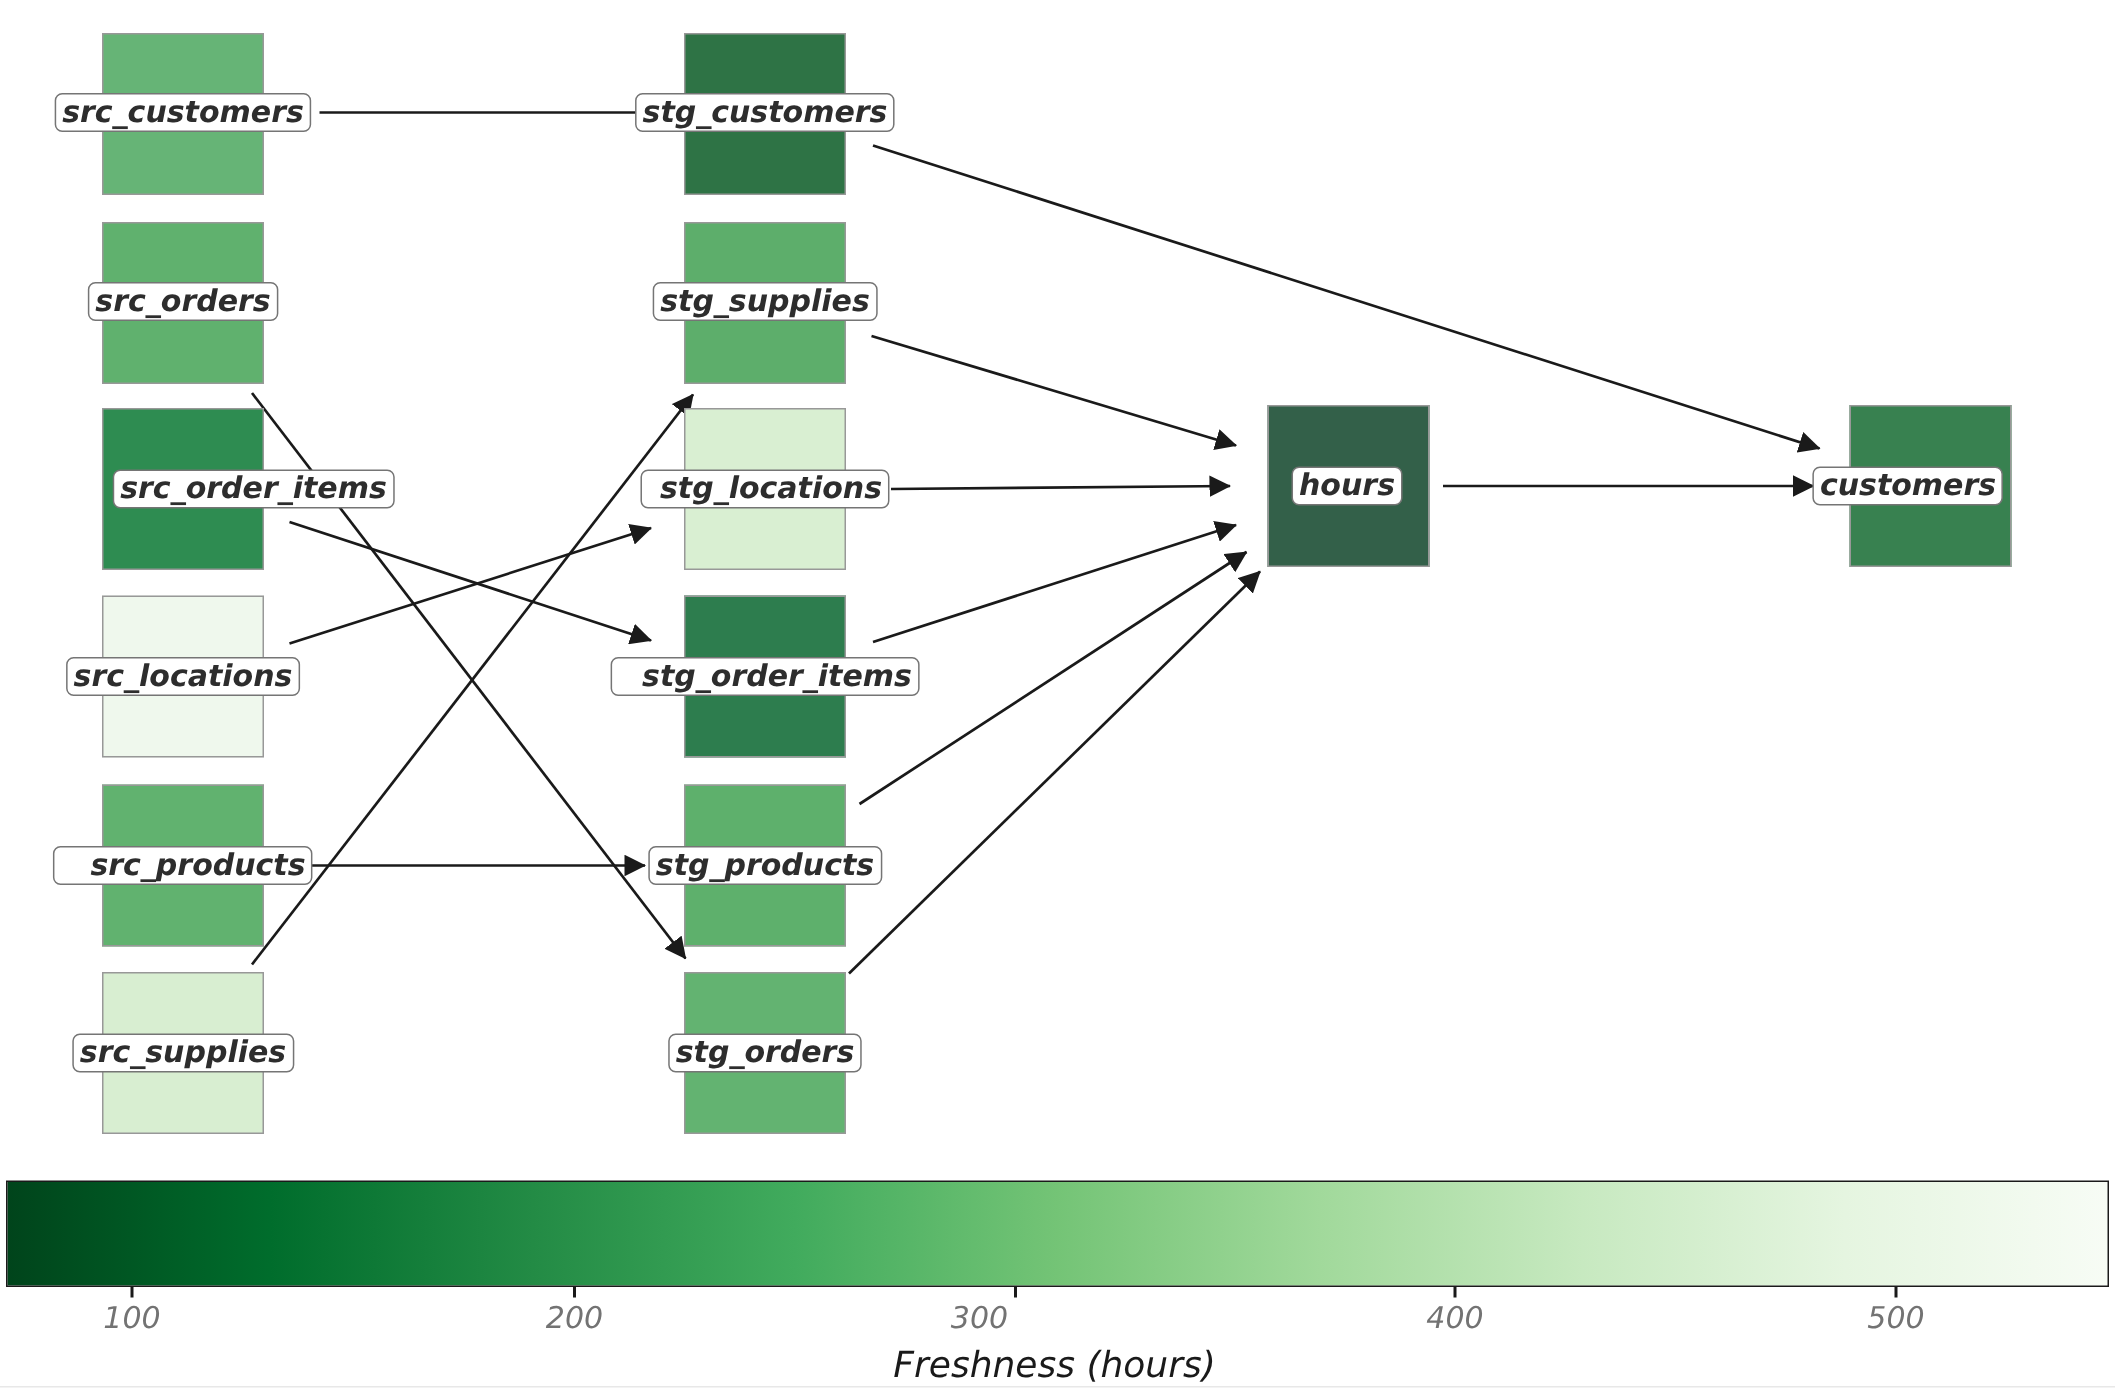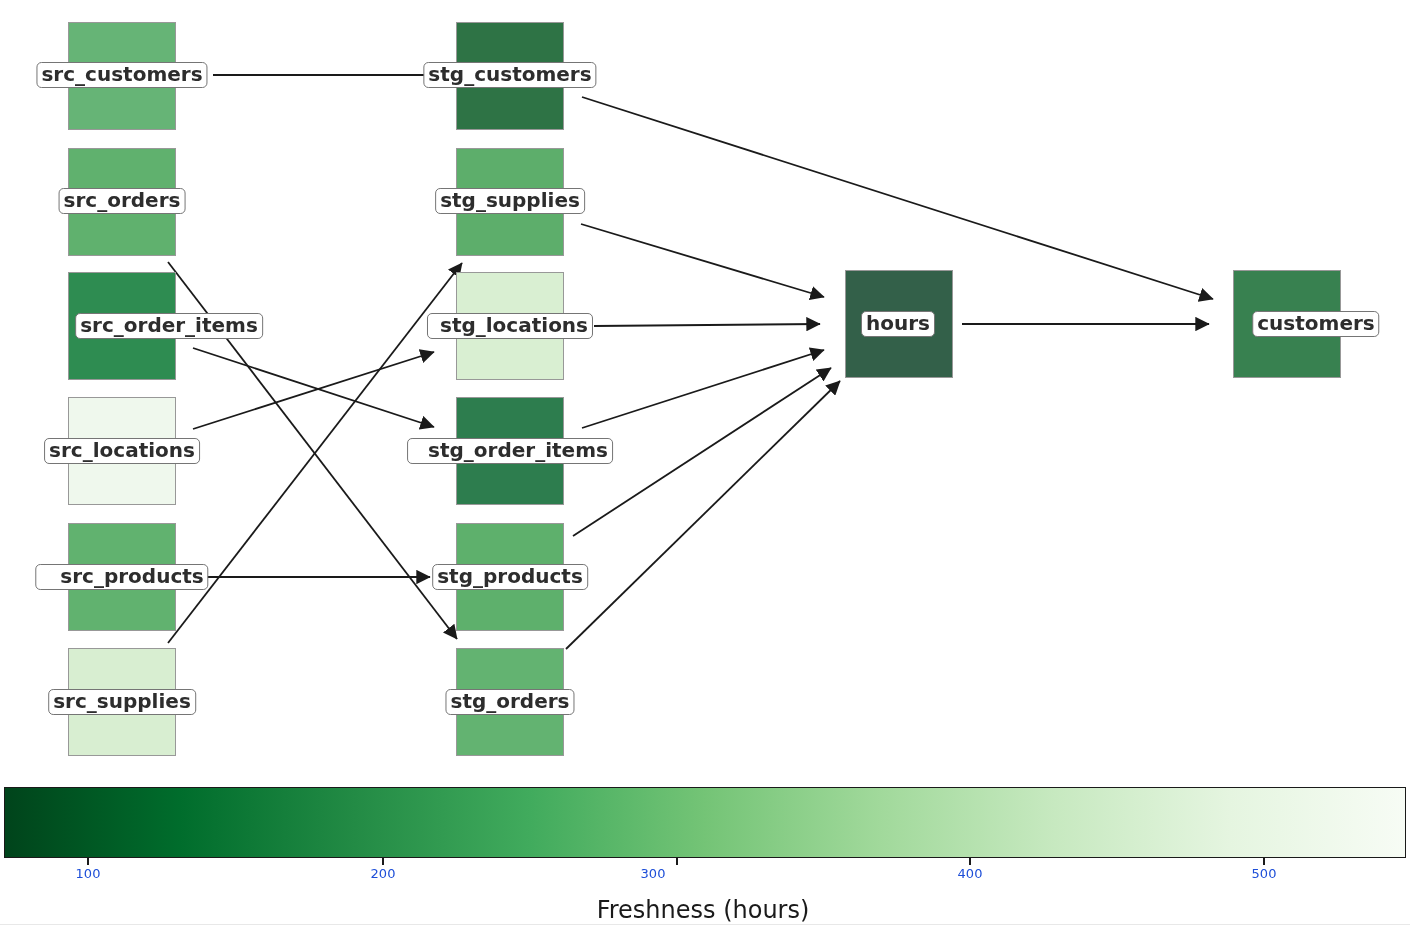--- a/index.html
+++ b/index.html
@@ -1,40 +1,40 @@
 <!DOCTYPE html>
 <html><head>
 <meta charset="utf-8">
 <style>
   html,body{margin:0;padding:0;}
   body{
     width:1410px;height:926px;position:relative;background:#ffffff;
     font-family:"DejaVu Sans","Liberation Sans",sans-serif;
     overflow:hidden;
   }
-  .figure{position:absolute;left:0;top:0;width:1410px;height:776px;}
+  .figure{position:absolute;left:0;top:0;width:1410px;height:776px;font-style:italic;}
   #edge-layer{position:absolute;left:0;top:0;pointer-events:none;}
   .node-box{
     position:absolute;width:108px;height:108px;
     border:1.5px solid #989898;box-sizing:border-box;
   }
   .node-label{
     position:absolute;transform:translate(-50%,-50%);
     background:#ffffff;border:1.5px solid #757575;border-radius:5px;
     padding:0 4px 1px 4px;line-height:23px;white-space:nowrap;
     font-size:20px;font-weight:bold;color:#2d2d2d;
   }
   .colorbar{
     position:absolute;box-sizing:border-box;
     border:1.6px solid #1a1a1a;
   }
   .tick-mark{position:absolute;width:2px;height:7px;background:#1a1a1a;}
   .tick-label{
     position:absolute;transform:translateX(-50%);
-    font-size:13px;color:#1d4ed8;
+    font-size:20px;color:#737373;
   }
   .cb-axis-label{
     position:absolute;transform:translateX(-50%);
     font-size:24px;color:#1a1a1a;
   }
   .bottom-hairline{position:absolute;left:0;width:1410px;height:1px;background:#e8e8e8;}
 </style>
 </head>
 <body>
 
@@ -80,21 +80,21 @@
       <div class="node-label" style="left: 122px; top: 451px;">src_locations</div>
       <div class="node-label" style="left: 122px; top: 577px; padding-left: 24px;">src_products</div>
       <div class="node-label" style="left: 122px; top: 702px;">src_supplies</div>
       <div class="node-label" style="left: 510px; top: 75px;">stg_customers</div>
       <div class="node-label" style="left: 510px; top: 201px;">stg_supplies</div>
       <div class="node-label" style="left: 510px; top: 326px; padding-left: 12px;">stg_locations</div>
       <div class="node-label" style="left: 510px; top: 451px; padding-left: 20px;">stg_order_items</div>
       <div class="node-label" style="left: 510px; top: 577px;">stg_products</div>
       <div class="node-label" style="left: 510px; top: 702px;">stg_orders</div>
       <div class="node-label" style="left: 898px; top: 324px;">hours</div>
-      <div class="node-label" style="left: 1316px; top: 324px;">customers</div>
+      <div class="node-label" style="left: 1272px; top: 324px;">customers</div>
     </div>
   <div id="colorbar-area">
     <div class="colorbar" id="cb-gradient" style="left: 4px; top: 787px; width: 1402px; height: 71px; background: linear-gradient(to right, rgb(0, 68, 27), rgb(0, 109, 44), rgb(35, 139, 69), rgb(65, 171, 93), rgb(116, 196, 118), rgb(161, 217, 155), rgb(199, 233, 192), rgb(229, 245, 224), rgb(247, 252, 245));"></div>
     <div id="cb-ticks">
         <div class="tick-mark" style="left: 87px; top: 858px;"></div>
         <div class="tick-label" style="left: 88px; top: 866px;">100</div>
         <div class="tick-mark" style="left: 382px; top: 858px;"></div>
         <div class="tick-label" style="left: 383px; top: 866px;">200</div>
         <div class="tick-mark" style="left: 676px; top: 858px;"></div>
         <div class="tick-label" style="left: 653px; top: 866px;">300</div>

